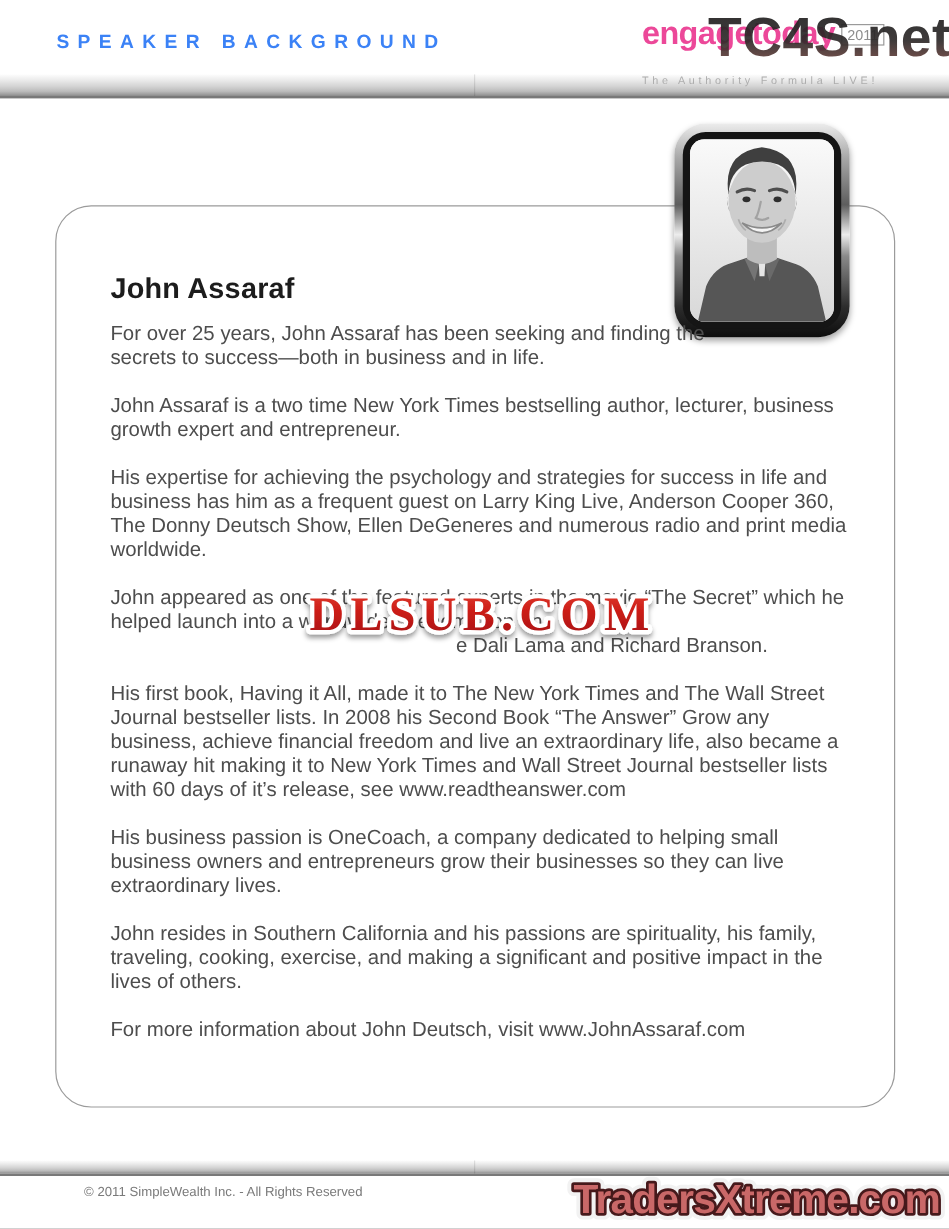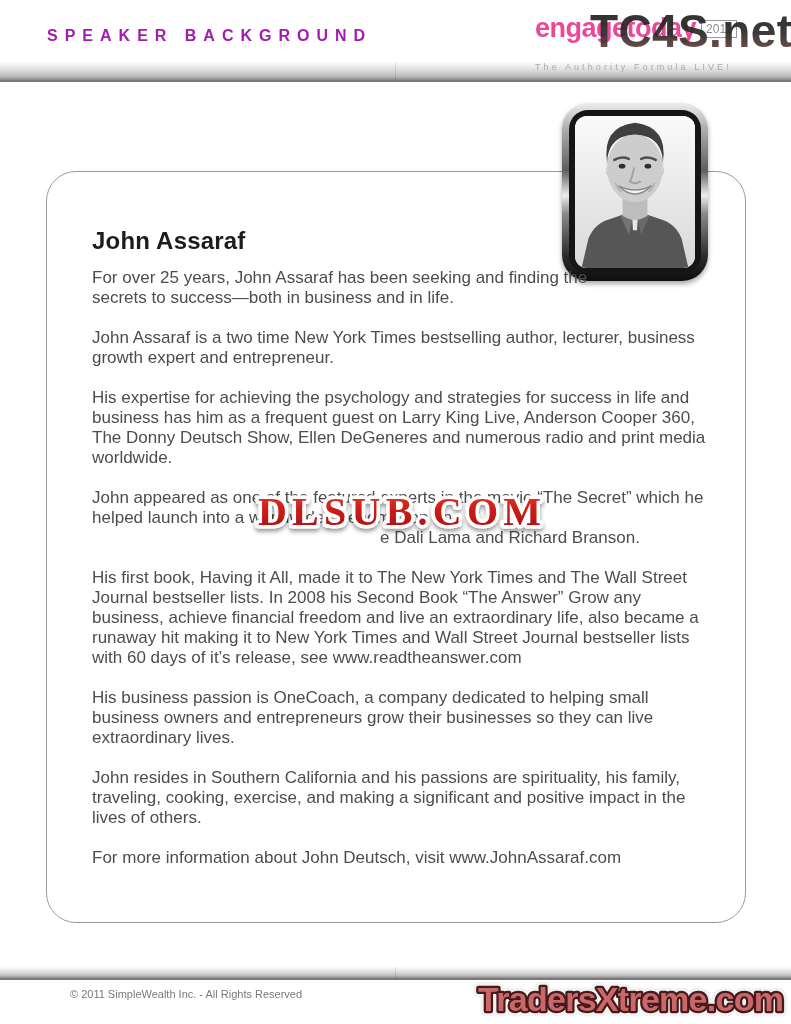--- a/index.html
+++ b/index.html
@@ -11,21 +11,21 @@
   }
   html,body{margin:0;padding:0;background:#888;}
   .page{
     position:relative;width:791px;height:1024px;background:#ffffff;
     overflow:hidden;margin:0 auto;
     font-family:"Liberation Sans", sans-serif;
   }
   
   .header-title{
     position:absolute;left:47px;top:27px;
-    font-size:16px;font-weight:bold;letter-spacing:7px;color:#a21caf;
+    font-size:16px;font-weight:bold;letter-spacing:7px;color:#3b82f6;
   }
   .logo{position:absolute;left:535px;top:13px;width:215px;z-index:1;}
   .logo-row{display:flex;align-items:center;}
   .logo-wordmark{font-size:27px;font-weight:bold;color:#ec4899;letter-spacing:-0.5px;}
   .logo-year{
     font-size:12px;color:#8d8d8d;border:1px solid #9a9a9a;
     padding:1px 4px;margin-left:5px;line-height:14px;
   }
   .logo-tagline{font-size:9px;letter-spacing:3.1px;color:#adadad;margin-top:18px;white-space:nowrap;}
   .wm-top{position:absolute;left:588px;top:0;z-index:5;opacity:0.92;}

